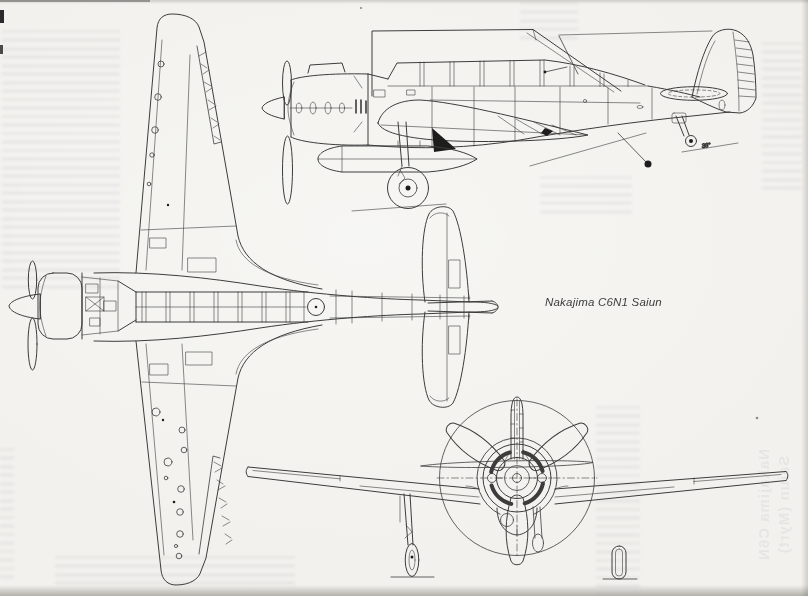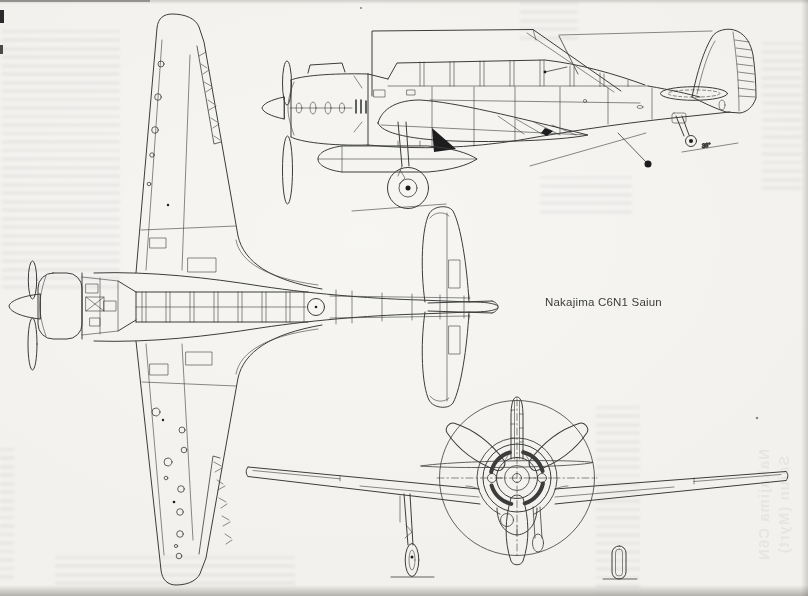--- a/index.html
+++ b/index.html
@@ -17,21 +17,21 @@
   svg{position:absolute;left:0;top:0;}
   svg .ln{fill:none;stroke:var(--ink);stroke-width:1;stroke-linecap:round;stroke-linejoin:round;}
   svg .thin{stroke-width:.6;}
   svg .med{stroke-width:.8;}
   svg .bold{stroke-width:1.6;}
   svg .dk{fill:var(--ink-dark);stroke:none;}
   svg .dash{stroke-dasharray:7 3 1.5 3;stroke-width:.6;}
   svg .dash2{stroke-dasharray:3 2.5;stroke-width:.6;}
   svg text{font-family:"Liberation Sans",sans-serif;fill:var(--ink);}
   .caption{
-    position:absolute;left:545px;top:296px;font-size:11.5px;
+    position:absolute;left:545px;top:296px;font-size:11.5px;font-style:italic;
     color:var(--ink);letter-spacing:.2px;white-space:nowrap;
   }
   .bleed{
     position:absolute;opacity:.55;filter:blur(1.2px);pointer-events:none;
     background:repeating-linear-gradient(to bottom, rgba(125,130,148,.14) 0 3.5px, rgba(0,0,0,0) 3.5px 8.5px);
   }
   .bleed-title{
     position:absolute;left:686px;top:483px;width:180px;height:44px;
     transform:rotate(-90deg) scaleX(-1);
     color:var(--bleed-text);opacity:.14;filter:blur(.7px);

